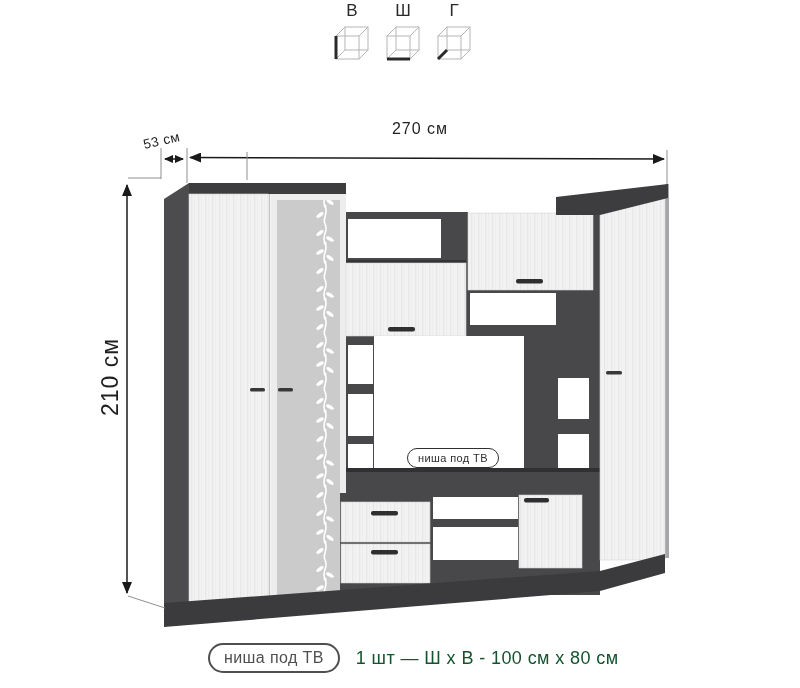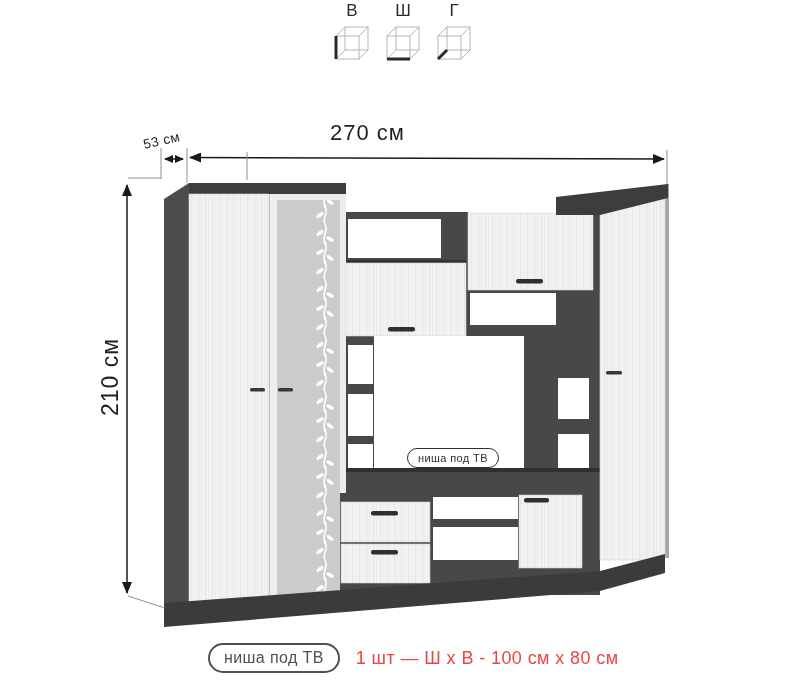--- a/index.html
+++ b/index.html
@@ -7,36 +7,36 @@
     position:relative;width:800px;height:688px;background:#ffffff;overflow:hidden;
     font-family:"Liberation Sans", sans-serif;color:#1f1f1f;
   }
   .stage svg.draw{position:absolute;left:0;top:0;}
   .abs{position:absolute;}
   
   .legend{position:absolute;left:328px;top:2px;width:150px;display:flex;gap:13px;justify-content:center;}
   .legend-item{display:flex;flex-direction:column;align-items:center;gap:5px;width:38px;}
   .legend-letter{font-size:17px;color:#2a2a2a;line-height:18px;}
   
-  .dim-270{left:330px;top:120px;width:180px;font-size:22px;letter-spacing:1px;}
+  .dim-270{left:330px;top:120px;width:180px;text-align:center;font-size:16px;letter-spacing:1px;}
   .dim-53{left:143px;top:133px;font-size:13.5px;transform:rotate(-13deg);letter-spacing:.5px;}
   .dim-210{left:60px;top:362px;width:100px;height:30px;display:flex;align-items:center;justify-content:center;
            font-size:23px;letter-spacing:1px;transform:rotate(-90deg);}
   
   .niche-oval{
     left:407px;top:448px;border:1.6px solid #2f2f2f;border-radius:13px;
     padding:3px 10px;font-size:11px;color:#2f2f2f;letter-spacing:.4px;white-space:nowrap;background:#fff;
   }
   
   .caption{left:208px;top:643px;display:flex;align-items:center;gap:16px;white-space:nowrap;}
   .caption-badge{
     border:2px solid #4f4f4f;border-radius:17px;padding:4px 14px;
     font-size:16px;color:#4f4f4f;letter-spacing:.4px;
   }
-  .caption-text{font-size:18px;color:#ef4444;letter-spacing:.4px;}
+  .caption-text{font-size:18px;color:#14532d;letter-spacing:.4px;}
 </style>
 </head>
 <body>
 
 <div class="stage">
 
   <svg class="draw" width="800" height="688" viewBox="0 0 800 688">
     <defs>
       <marker id="arr" markerUnits="userSpaceOnUse" markerWidth="12" markerHeight="10" refX="11" refY="5" orient="auto-start-reverse">
         <path d="M0,0 L12,5 L0,10 z" fill="#1a1a1a"></path>

